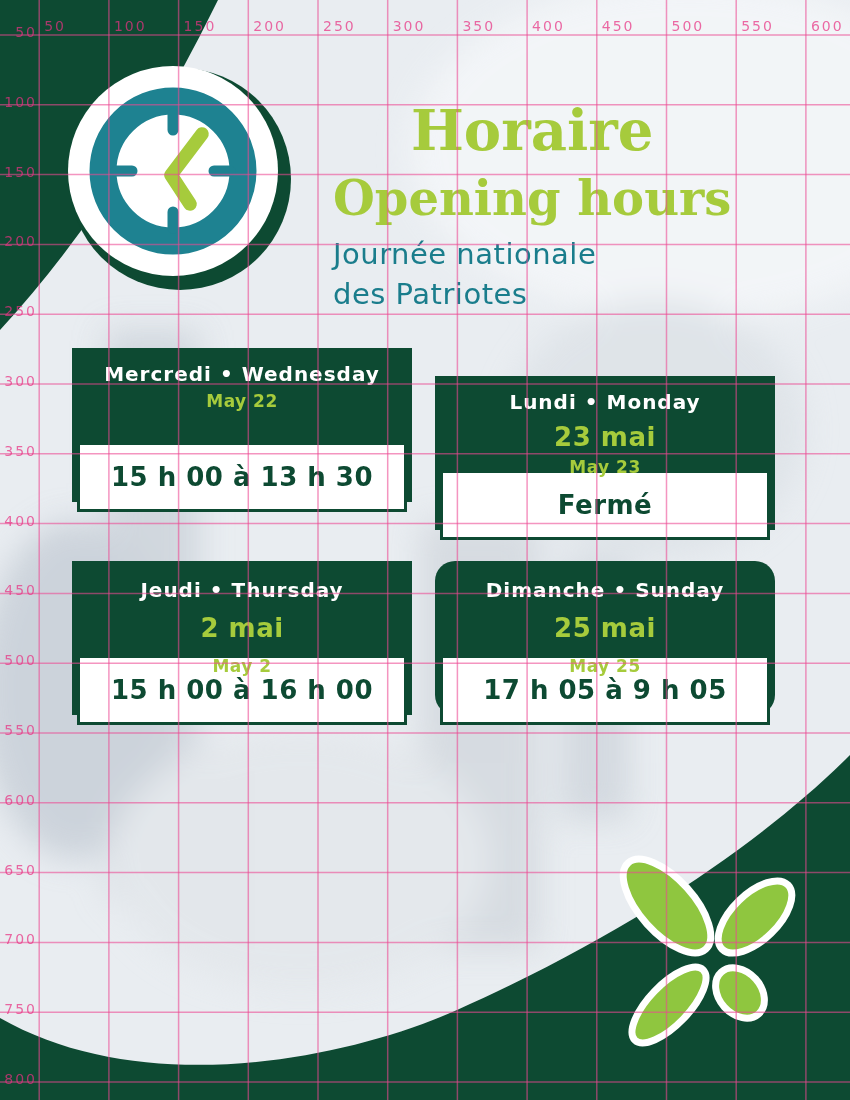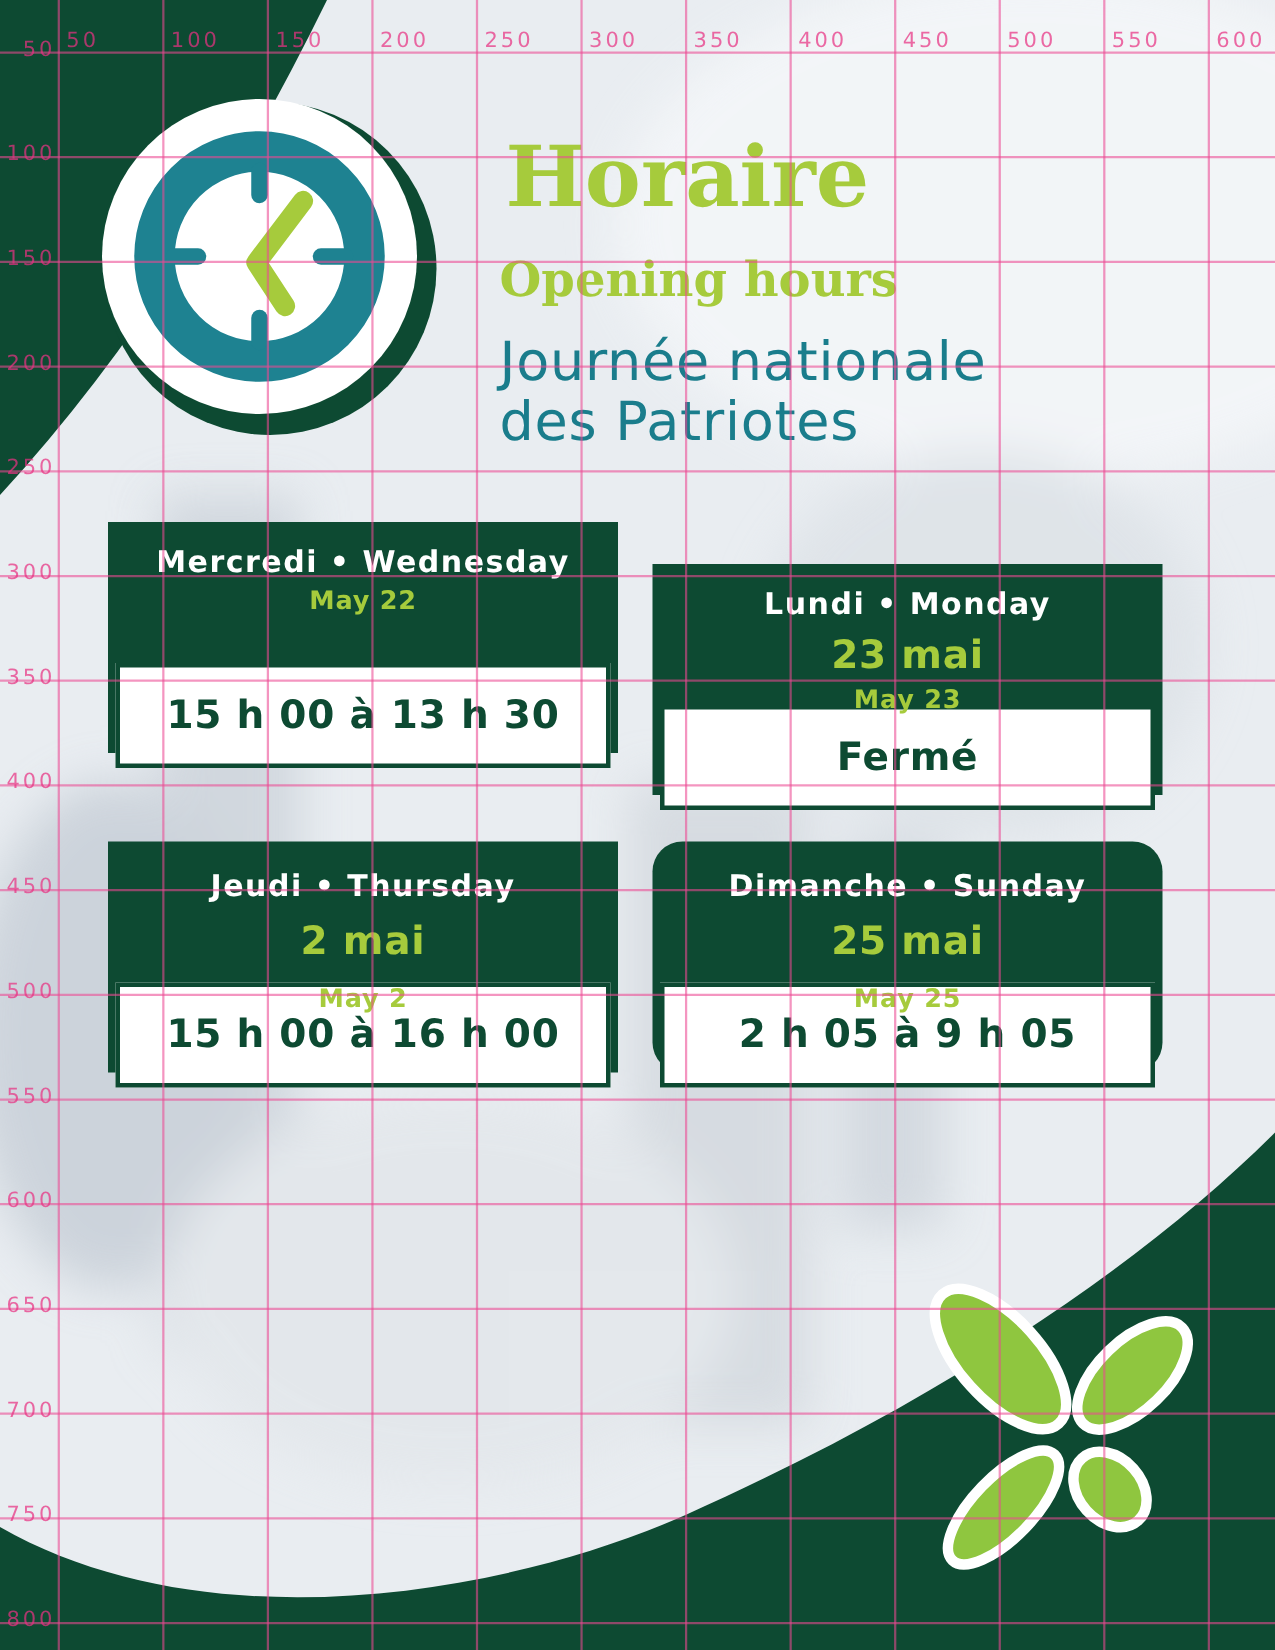--- a/index.html
+++ b/index.html
@@ -8,28 +8,28 @@
     background:var(--dark-green,#0d4a32);
     font-family:"DejaVu Sans",sans-serif;
   }
   #bg-art,#grid-overlay{position:absolute;left:0;top:0;width:850px;height:1100px;}
   #grid-overlay{z-index:10;pointer-events:none;}
 
   
   .title-block{position:absolute;left:333px;top:86px;z-index:5;}
   .title-fr{
     font-family:"DejaVu Serif",serif;font-weight:bold;font-size:56px;line-height:56px;
-    color:var(--lime);margin:4px;
+    color:var(--lime);margin:16px;text-align:center;
   }
   .title-en{
-    font-family:"DejaVu Serif",serif;font-weight:bold;font-size:32px;line-height:40px;
+    font-family:"DejaVu Serif",serif;font-weight:bold;font-size:48px;line-height:40px;
     color:var(--lime);margin:20px 0 0 0;
   }
   .event-name{
-    margin-top:16px;font-size:36px;line-height:40px;font-weight:400;
+    margin-top:16px;font-size:29px;line-height:40px;font-weight:400;
     color:var(--teal-text);letter-spacing:0.5px;
   }
 
   
   .card{
     position:absolute;width:340px;height:154px;
     background:var(--dark-green);z-index:5;text-align:center;
   }
   .card.pos-a{left:72px;top:348px;}
   .card.pos-b{left:435px;top:348px;margin-top:28px;}
@@ -143,21 +143,21 @@
     <div class="card-body">
       <span class="card-hours">15 h 00 à 16 h 00</span>
     </div>
   </section>
 
   <section class="card pos-d row2">
     <div class="card-day">Dimanche • Sunday</div>
     <div class="card-date-fr">25 mai</div>
     <div class="card-date-en">May 25</div>
     <div class="card-body">
-      <span class="card-hours">2 h 05 à 9 h 05</span>
+      <span class="card-hours">17 h 05 à 9 h 05</span>
     </div>
   </section>
 
   <svg id="grid-overlay" viewBox="0 0 850 1100">
       <line x1="39.2" y1="0" x2="39.2" y2="1100" stroke="rgba(236,72,147,0.58)" stroke-width="1.5"></line>
       <text x="44.2" y="31" fill="rgba(232,50,130,0.72)" font-size="14" letter-spacing="2" text-anchor="start" font-family="&quot;DejaVu Sans&quot;, sans-serif">50</text>
       <line x1="108.9" y1="0" x2="108.9" y2="1100" stroke="rgba(236,72,147,0.58)" stroke-width="1.5"></line>
       <text x="113.9" y="31" fill="rgba(232,50,130,0.72)" font-size="14" letter-spacing="2" text-anchor="start" font-family="&quot;DejaVu Sans&quot;, sans-serif">100</text>
       <line x1="178.60000000000002" y1="0" x2="178.60000000000002" y2="1100" stroke="rgba(236,72,147,0.58)" stroke-width="1.5"></line>
       <text x="183.60000000000002" y="31" fill="rgba(232,50,130,0.72)" font-size="14" letter-spacing="2" text-anchor="start" font-family="&quot;DejaVu Sans&quot;, sans-serif">150</text>

